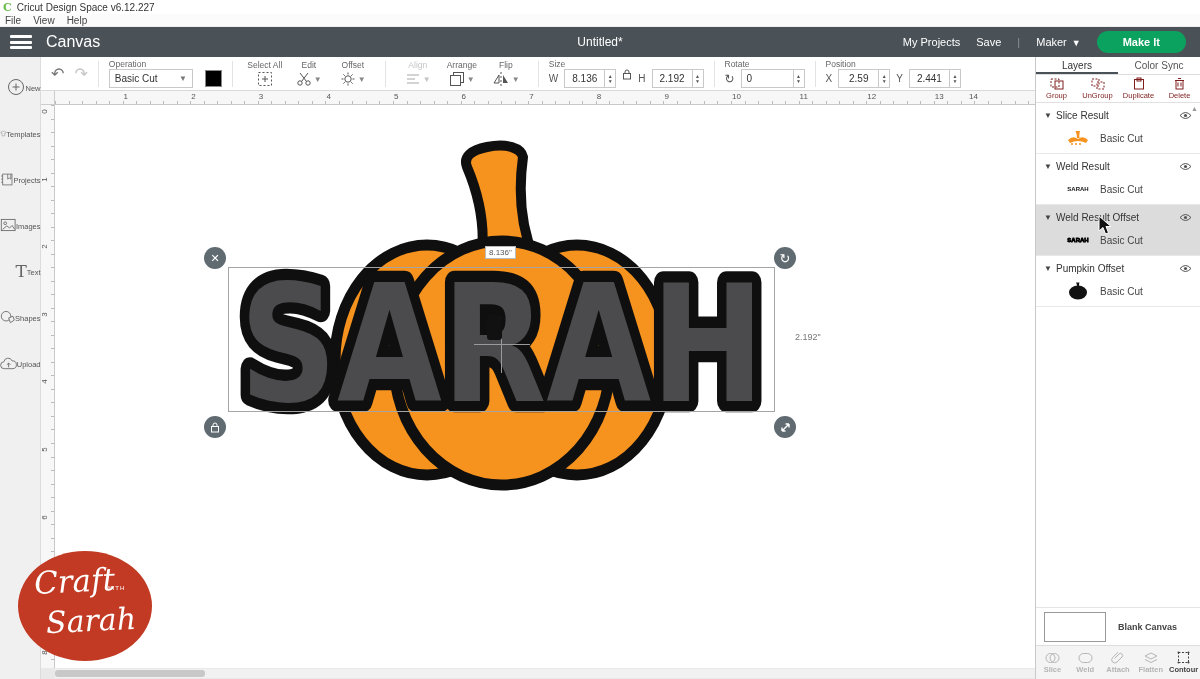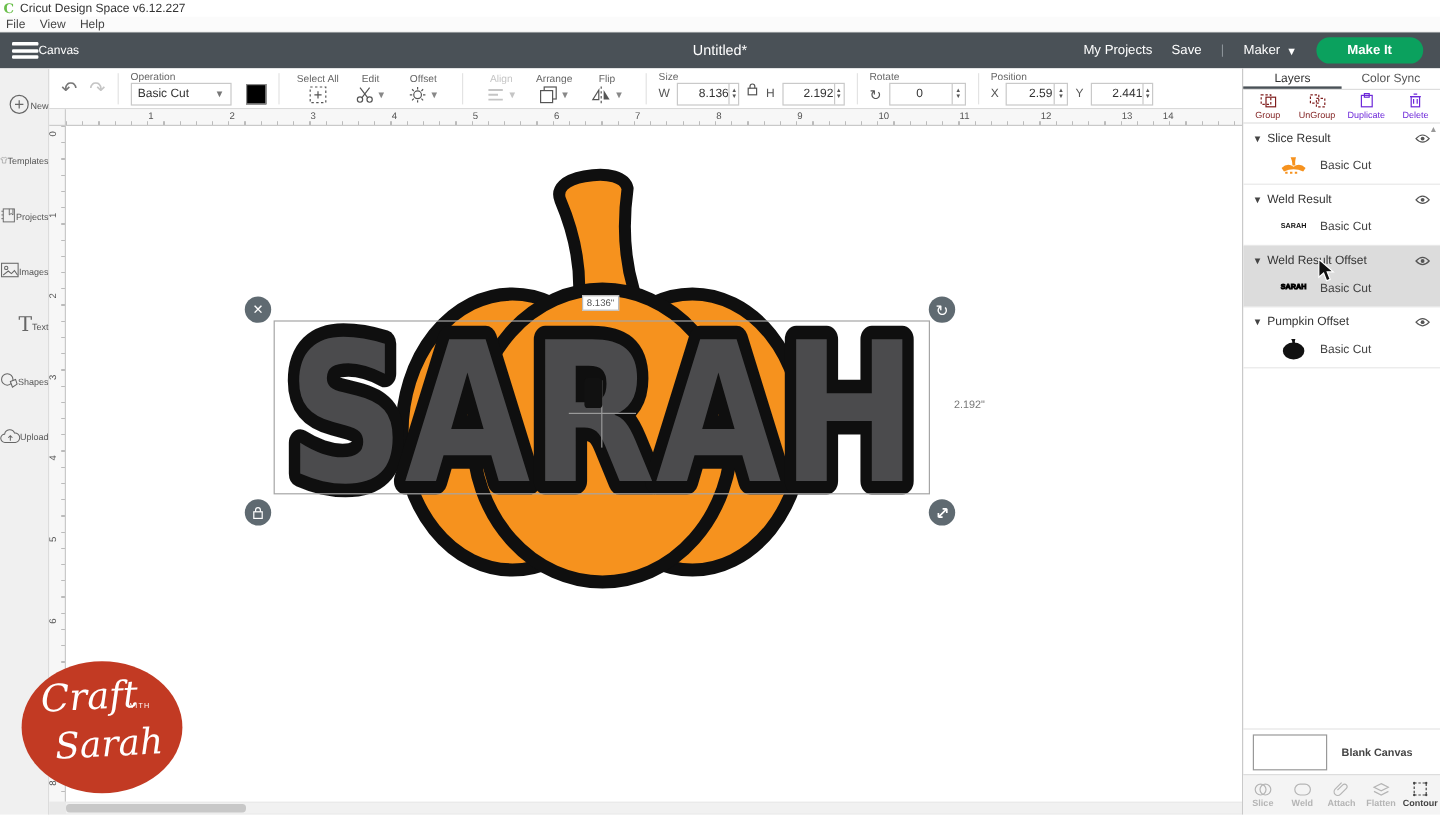--- a/index.html
+++ b/index.html
@@ -8,21 +8,21 @@
   
   .titlebar { position:absolute; left:0; top:0; width:1200px; height:14px; background:#fff; display:flex; align-items:center; gap:5px; padding-left:3px; font-size:10px; color:#333; }
   .cricut-c { color:#6abf4b; font-weight:bold; font-size:11px; font-family:"DejaVu Serif",serif; }
   .menubar { position:absolute; left:0; top:14px; width:1200px; height:13px; background:#fbfbfb; display:flex; gap:12px; padding-left:5px; font-size:10px; color:#444; align-items:center; border-bottom:1px solid #eee; }
   .menubar span { cursor:default; }
 
   
   .appheader { position:absolute; left:0; top:27px; width:1200px; height:30px; background:#4a5157; color:#fff; display:flex; align-items:center; }
   .hamburger { width:22px; height:14px; margin-left:10px; display:flex; flex-direction:column; justify-content:space-between; cursor:pointer; }
   .hamburger div { height:3px; background:#fff; border-radius:1px; }
-  .hdr-canvas { font-size:10px; }
+  .hdr-canvas { font-size:16px; margin-left:14px; }
   .hdr-title { position:absolute; left:0; right:0; text-align:center; font-size:12px; pointer-events:none; }
   .hdr-right { margin-left:auto; display:flex; align-items:center; gap:16px; padding-right:14px; font-size:11px; }
   .hdr-right .sep { color:#8b9298; }
   .machine { display:flex; align-items:flex-end; gap:5px; }
   .machine .chev { font-size:9px; }
   .makeit { background:#0ba15e; color:#fff; border:none; border-radius:13px; padding:5px 26px; font-size:11px; font-weight:bold; cursor:pointer; }
 
   
   .edit-toolbar { position:absolute; left:41px; top:57px; width:994px; height:34px; background:#fff; border-bottom:1px solid #d9d9d9; display:flex; align-items:center; padding-left:10px; }
   .tb-sep { width:1px; height:26px; background:#e3e3e3; margin:0 10px; }
@@ -32,21 +32,21 @@
   .icon-col { display:flex; flex-direction:column; align-items:center; width:44px; }
   .icon-col .tb-label { align-self:center; }
   .tb-icon { color:#555; display:flex; align-items:center; gap:2px; margin-top:1px; cursor:pointer; }
   .tb-icon.disabled { color:#c5c5c5; cursor:default; }
   .tb-icon .dd { font-size:8px; color:#888; }
   .undo-redo { display:flex; gap:10px; font-size:16px; }
   .undo-redo span { cursor:pointer; }
   .op-select { width:84px; height:19px; border:1px solid #c9c9c9; font-size:10px; color:#333; display:flex; align-items:center; justify-content:space-between; padding:0 5px; cursor:pointer; background:#fff; }
   .op-select .dd { font-size:8px; color:#777; }
   .swatch { width:17px; height:17px; background:#000; border:1px solid #888; margin-left:6px; cursor:pointer; }
-  .num-input { border:1px solid #c9c9c9; height:19px; width:52px; display:flex; align-items:center; background:#fff;padding-left:17px; }
+  .num-input { border:1px solid #c9c9c9; height:19px; width:52px; display:flex; align-items:center; background:#fff; }
   .num-input .val { flex:1; font-size:10px; color:#333; text-align:center; }
   .stepper { width:11px; align-self:stretch; border-left:1px solid #c9c9c9; display:flex; flex-direction:column; align-items:center; justify-content:center; font-size:5px; color:#555; line-height:5px; cursor:pointer; }
   .axis { font-size:10px; color:#555; }
   .lockicon { position:relative; top:-4px; color:#555; }
   .rot-icon { font-size:12px; color:#555; }
 
   
   .left-sidebar { position:absolute; left:0; top:57px; width:41px; height:622px; background:#f0f0f0; border-right:1px solid #dcdcdc; display:flex; flex-direction:column; align-items:center; padding-top:8px; gap:2px; }
   .sb-item { width:41px; height:44px; display:flex; flex-direction:row; align-items:center; justify-content:flex-end; cursor:pointer; color:#666; }
   .sb-item .lbl { font-size:7.5px; color:#555; margin-top:2px; }
@@ -74,21 +74,21 @@
   .crosshair-h { position:absolute; left:419px; top:239px; width:56px; height:1px; background:#9a9a9a; }
   .crosshair-v { position:absolute; left:446px; top:212px; width:1px; height:56px; background:#9a9a9a; }
   .center-dot { position:absolute; left:432px; top:210px; width:15px; height:25px; background:#111; border-radius:3px; }
 
   
   .right-panel { position:absolute; left:1035px; top:57px; width:165px; height:622px; background:#fff; border-left:1px solid #c9c9c9; display:flex; flex-direction:column; }
   .rp-tabs { display:flex; height:18px; border-bottom:1px solid #ddd; flex:none; }
   .rp-tab { flex:1; font-size:10px; color:#555; text-align:center; line-height:17px; cursor:pointer; }
   .rp-tab.active { border-bottom:2px solid #4a5157; color:#333; }
   .rp-actions { display:flex; height:28px; border-bottom:1px solid #e0e0e0; flex:none; align-items:center; }
-  .rp-action { flex:1; display:flex; flex-direction:column; align-items:center; color:#6d28d9; cursor:pointer; }
+  .rp-action { flex:1; display:flex; flex-direction:column; align-items:center; color:#7f1d1d; cursor:pointer; }
   .rp-action.disabled { color:#7f1d1d; cursor:default; }
   .rp-action .lbl { font-size:7.5px; margin-top:1px; }
   .layers-list { flex:1; overflow:hidden; position:relative; }
   .scroll-up { position:absolute; right:2px; top:2px; font-size:7px; color:#999; }
   .layer-group { border-bottom:1px solid #e8e8e8; padding:2px 0; }
   .layer-group.selected { background:#dcdcdc; }
   .lg-header { display:flex; align-items:center; height:20px; padding:0 8px; cursor:pointer; }
   .lg-caret { font-size:8px; color:#444; width:12px; }
   .lg-name { font-size:10px; color:#333; flex:1; }
   .eye { color:#555; cursor:pointer; display:flex; }

